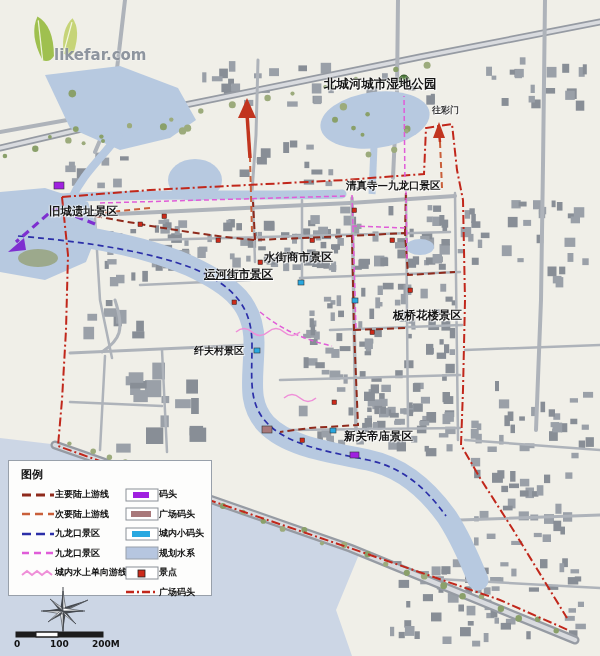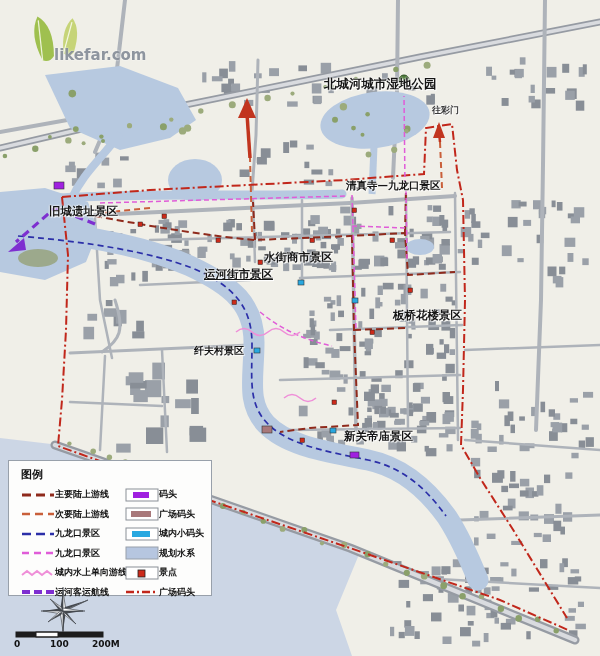--- a/index.html
+++ b/index.html
@@ -784,28 +784,20 @@
           <span class="lab">九龙口景区</span>
         </div>
         <div class="lrow">
           <span class="sw">
             <svg width="34" height="12">
                 <polyline points="1,8 6,4 11,8 16,4 21,8 26,4 31,8" fill="none" stroke-width="2" stroke="#ef8fd8"></polyline>
               </svg>
             </span>
           <span class="lab">城内水上单向游线</span>
         </div>
-        <div class="lrow">
-          <span class="sw">
-            <svg width="34" height="10">
-                <line x1="1" y1="5" x2="33" y2="5" stroke-width="4" stroke-dasharray="8 4" stroke="#7e2fd0"></line>
-              </svg>
-            </span>
-          <span class="lab">运河客运航线</span>
-        </div>
       </div>
       <div class="lcol right">
         <div class="lrow">
           <span class="sw">
             <svg width="34" height="14">
                 <rect x="1" y="1" width="32" height="12" fill="#fff" stroke="#8a8f96"></rect>
                 <rect x="8" y="4" width="16" height="6" fill="#a020e0"></rect>
               </svg>
             </span>
           <span class="lab">码头</span>

